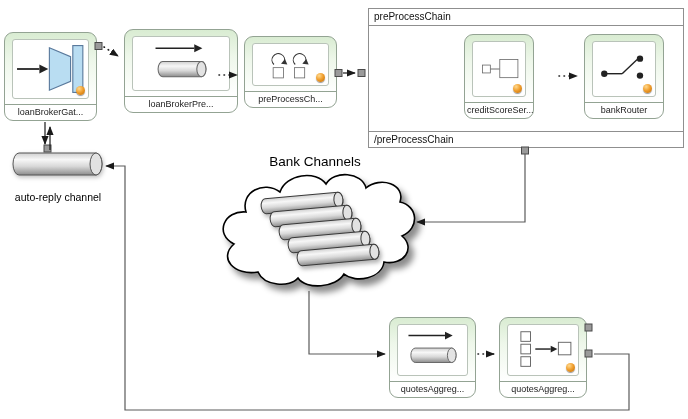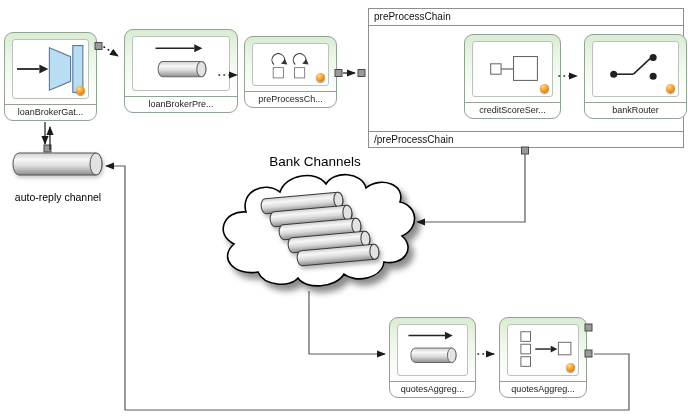--- a/index.html
+++ b/index.html
@@ -119,33 +119,33 @@
         <path d="M12,26 A8,8 0 1 1 25,23" fill="none" stroke="#333" stroke-width="1.4"></path>
         <polygon points="26,19 29,26 21,25" fill="#333"></polygon>
         <path d="M39,26 A8,8 0 1 1 52,23" fill="none" stroke="#333" stroke-width="1.4"></path>
         <polygon points="53,19 56,26 48,25" fill="#333"></polygon>
       </svg>
       <span class="badge"></span>
     </div>
     <div class="node-label">preProcessCh...</div>
   </div>
 
-  <div class="node" style="left:464px;top:34px;width:97px;height:85px">
+  <div class="node" style="left:464px;top:34px;width:70px;height:85px">
     <div class="icon-box">
       <svg class="icon-svg" viewBox="0 0 66 52">
         <rect x="12" y="21" width="10" height="10" fill="#fff" stroke="#666"></rect>
         <line x1="22" y1="26" x2="34" y2="26" stroke="#666" stroke-width="1.2"></line>
         <rect x="34" y="14" width="23" height="23" fill="#fff" stroke="#666"></rect>
       </svg>
       <span class="badge"></span>
     </div>
     <div class="node-label">creditScoreSer...</div>
   </div>
 
-  <div class="node" style="left:584px;top:34px;width:103px;height:85px">
+  <div class="node" style="left:584px;top:34px;width:80px;height:85px">
     <div class="icon-box">
       <svg class="icon-svg" viewBox="0 0 66 52">
         <circle cx="12" cy="31" r="3.4" fill="#222"></circle>
         <line x1="12" y1="31" x2="31" y2="31" stroke="#222" stroke-width="1.5"></line>
         <line x1="31" y1="31" x2="47" y2="16" stroke="#222" stroke-width="1.5"></line>
         <circle cx="50" cy="15" r="3.4" fill="#222"></circle>
         <circle cx="50" cy="33" r="3.4" fill="#222"></circle>
       </svg>
       <span class="badge"></span>
     </div>

